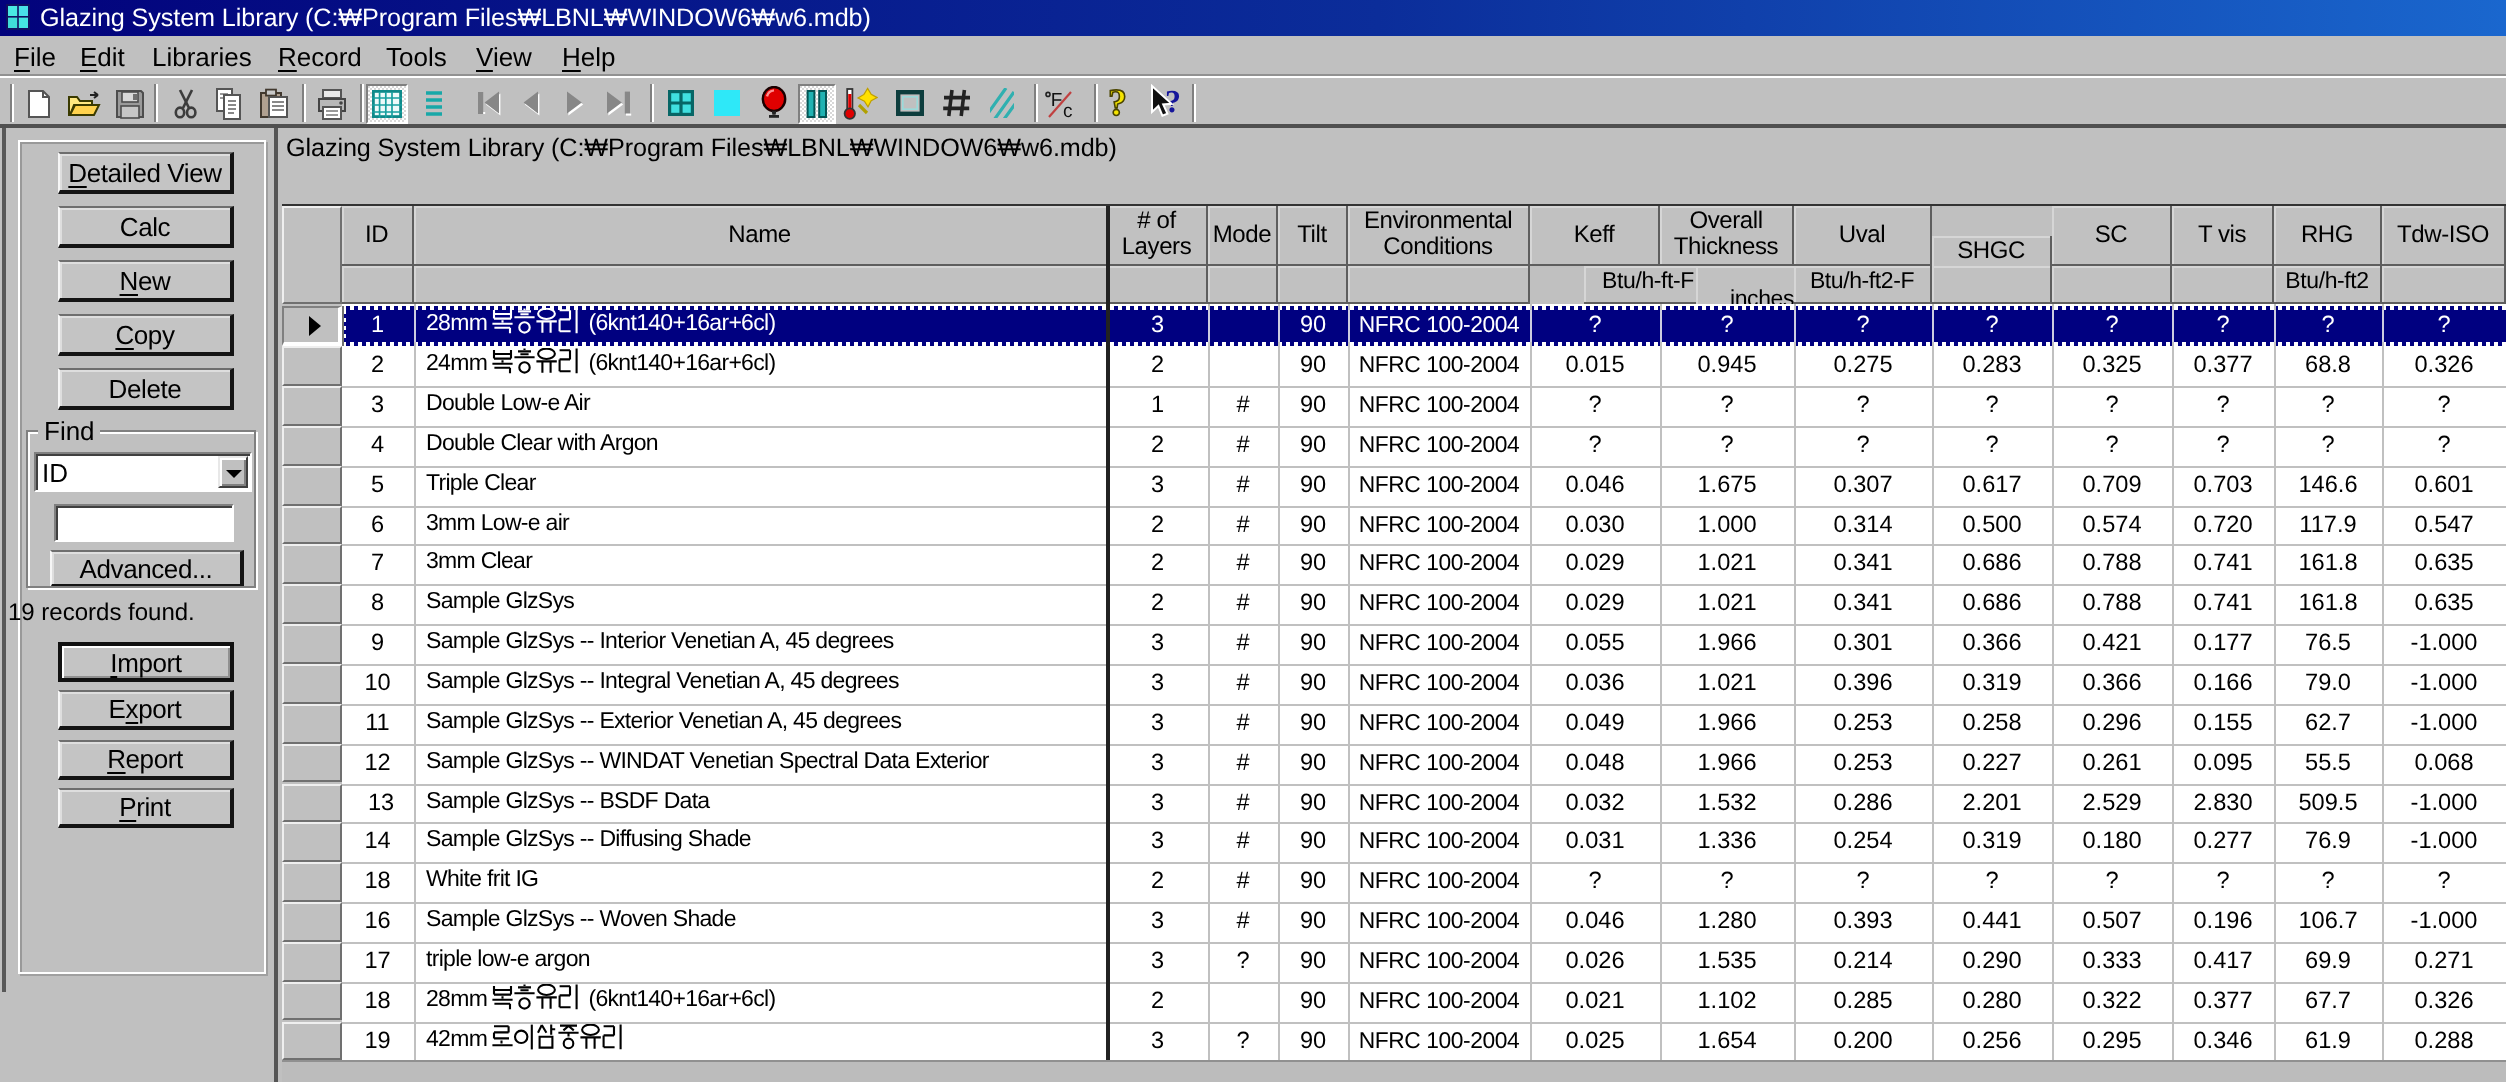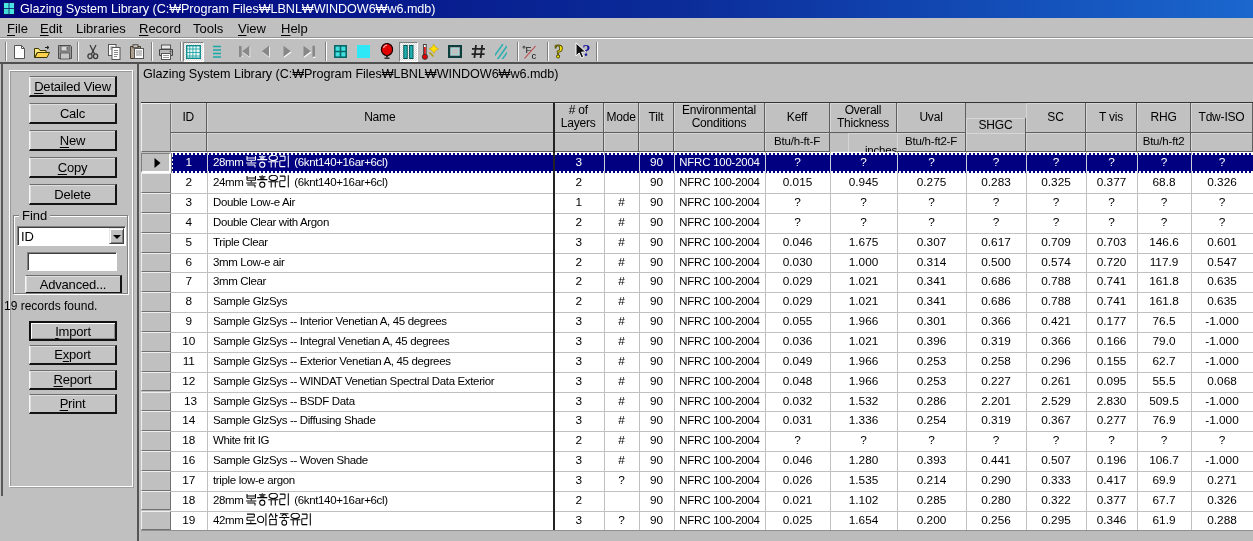--- a/index.html
+++ b/index.html
@@ -244,21 +244,21 @@
 <div class="hc" style="left:207.0px;top:132.6px;width:346.5px;height:19.2px"></div>
 <div class="hc" style="left:553.5px;top:103.0px;width:50.5px;height:29.6px"># of<br>Layers</div>
 <div class="hc" style="left:553.5px;top:132.6px;width:50.5px;height:19.2px"></div>
 <div class="hc" style="left:604.0px;top:103.0px;width:35.0px;height:29.6px">Mode</div>
 <div class="hc" style="left:604.0px;top:132.6px;width:35.0px;height:19.2px"></div>
 <div class="hc" style="left:639.0px;top:103.0px;width:35.0px;height:29.6px">Tilt</div>
 <div class="hc" style="left:639.0px;top:132.6px;width:35.0px;height:19.2px"></div>
 <div class="hc" style="left:674.0px;top:103.0px;width:91.0px;height:29.6px">Environmental<br>Conditions</div>
 <div class="hc" style="left:674.0px;top:132.6px;width:91.0px;height:19.2px"></div>
 <div class="hc" style="left:765.0px;top:103.0px;width:65.0px;height:29.6px">Keff</div>
-<div class="hc" style="left:765.0px;top:132.6px;width:65.0px;height:19.2px">
+<div class="hc" style="left:792px;top:132.6px;width:65.0px;height:19.2px">
     <span style="font-size:11.5px">Btu/h-ft-F</span>
   </div>
 <div class="hc" style="left:830.0px;top:103.0px;width:67.0px;height:29.6px">Overall<br>Thickness</div>
 <div class="hc" style="left:848px;top:132.6px;width:67.0px;height:37px">
     <span style="font-size:11.5px">inches</span>
   </div>
 <div class="hc" style="left:897.0px;top:103.0px;width:69.0px;height:29.6px">Uval</div>
 <div class="hc" style="left:897.0px;top:132.6px;width:69.0px;height:19.2px">
     <span style="font-size:11.5px">Btu/h-ft2-F</span>
   </div>
@@ -560,21 +560,21 @@
 <div class="cell" style="left:171.5px;top:411.3px;width:34.5px;height:19.8px;line-height:18.6px;color:#000">14</div>
 <div class="cell namecell" style="left:208.0px;top:411.3px;width:344.5px;height:19.8px;line-height:18.6px;color:#000;padding-left:5px"><span>Sample GlzSys -- Diffusing Shade</span></div>
 <div class="cell" style="left:554.5px;top:411.3px;width:48.5px;height:19.8px;line-height:18.6px;color:#000">3</div>
 <div class="cell" style="left:605.0px;top:411.3px;width:33.0px;height:19.8px;line-height:18.6px;color:#000">#</div>
 <div class="cell" style="left:640.0px;top:411.3px;width:33.0px;height:19.8px;line-height:18.6px;color:#000">90</div>
 <div class="cell" style="left:675.0px;top:411.3px;width:89.0px;height:19.8px;line-height:18.6px;color:#000"><span style="font-size:11.4px;letter-spacing:-0.2px">NFRC 100-2004</span></div>
 <div class="cell" style="left:766.0px;top:411.3px;width:63.0px;height:19.8px;line-height:18.6px;color:#000">0.031</div>
 <div class="cell" style="left:831.0px;top:411.3px;width:65.0px;height:19.8px;line-height:18.6px;color:#000">1.336</div>
 <div class="cell" style="left:898.0px;top:411.3px;width:67.0px;height:19.8px;line-height:18.6px;color:#000">0.254</div>
 <div class="cell" style="left:967.0px;top:411.3px;width:58.0px;height:19.8px;line-height:18.6px;color:#000">0.319</div>
-<div class="cell" style="left:1027.0px;top:411.3px;width:58.0px;height:19.8px;line-height:18.6px;color:#000">0.367</div>
+<div class="cell" style="left:1027.0px;top:411.3px;width:58.0px;height:19.8px;line-height:18.6px;color:#000">0.180</div>
 <div class="cell" style="left:1087.0px;top:411.3px;width:49.0px;height:19.8px;line-height:18.6px;color:#000">0.277</div>
 <div class="cell" style="left:1138.0px;top:411.3px;width:52.0px;height:19.8px;line-height:18.6px;color:#000">76.9</div>
 <div class="cell" style="left:1192.0px;top:411.3px;width:60.0px;height:19.8px;line-height:18.6px;color:#000">-1.000</div>
 <div class="cell" style="left:171.5px;top:431.2px;width:34.5px;height:19.8px;line-height:18.6px;color:#000">18</div>
 <div class="cell namecell" style="left:208.0px;top:431.2px;width:344.5px;height:19.8px;line-height:18.6px;color:#000;padding-left:5px"><span>White frit IG</span></div>
 <div class="cell" style="left:554.5px;top:431.2px;width:48.5px;height:19.8px;line-height:18.6px;color:#000">2</div>
 <div class="cell" style="left:605.0px;top:431.2px;width:33.0px;height:19.8px;line-height:18.6px;color:#000">#</div>
 <div class="cell" style="left:640.0px;top:431.2px;width:33.0px;height:19.8px;line-height:18.6px;color:#000">90</div>
 <div class="cell" style="left:675.0px;top:431.2px;width:89.0px;height:19.8px;line-height:18.6px;color:#000"><span style="font-size:11.4px;letter-spacing:-0.2px">NFRC 100-2004</span></div>
 <div class="cell" style="left:766.0px;top:431.2px;width:63.0px;height:19.8px;line-height:18.6px;color:#000">?</div>

